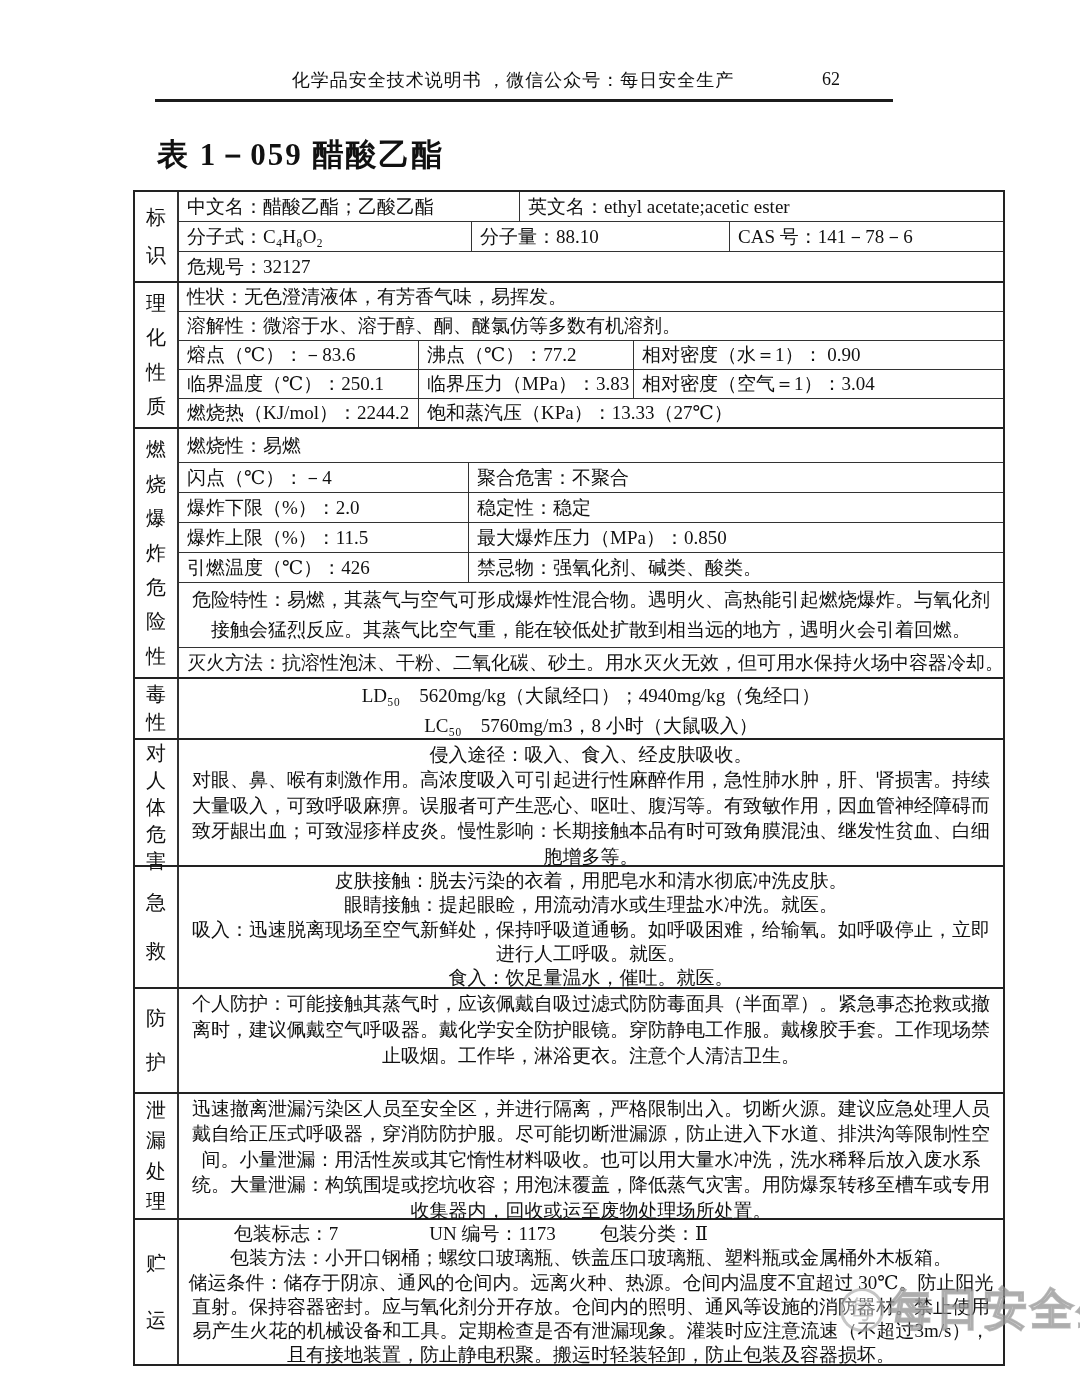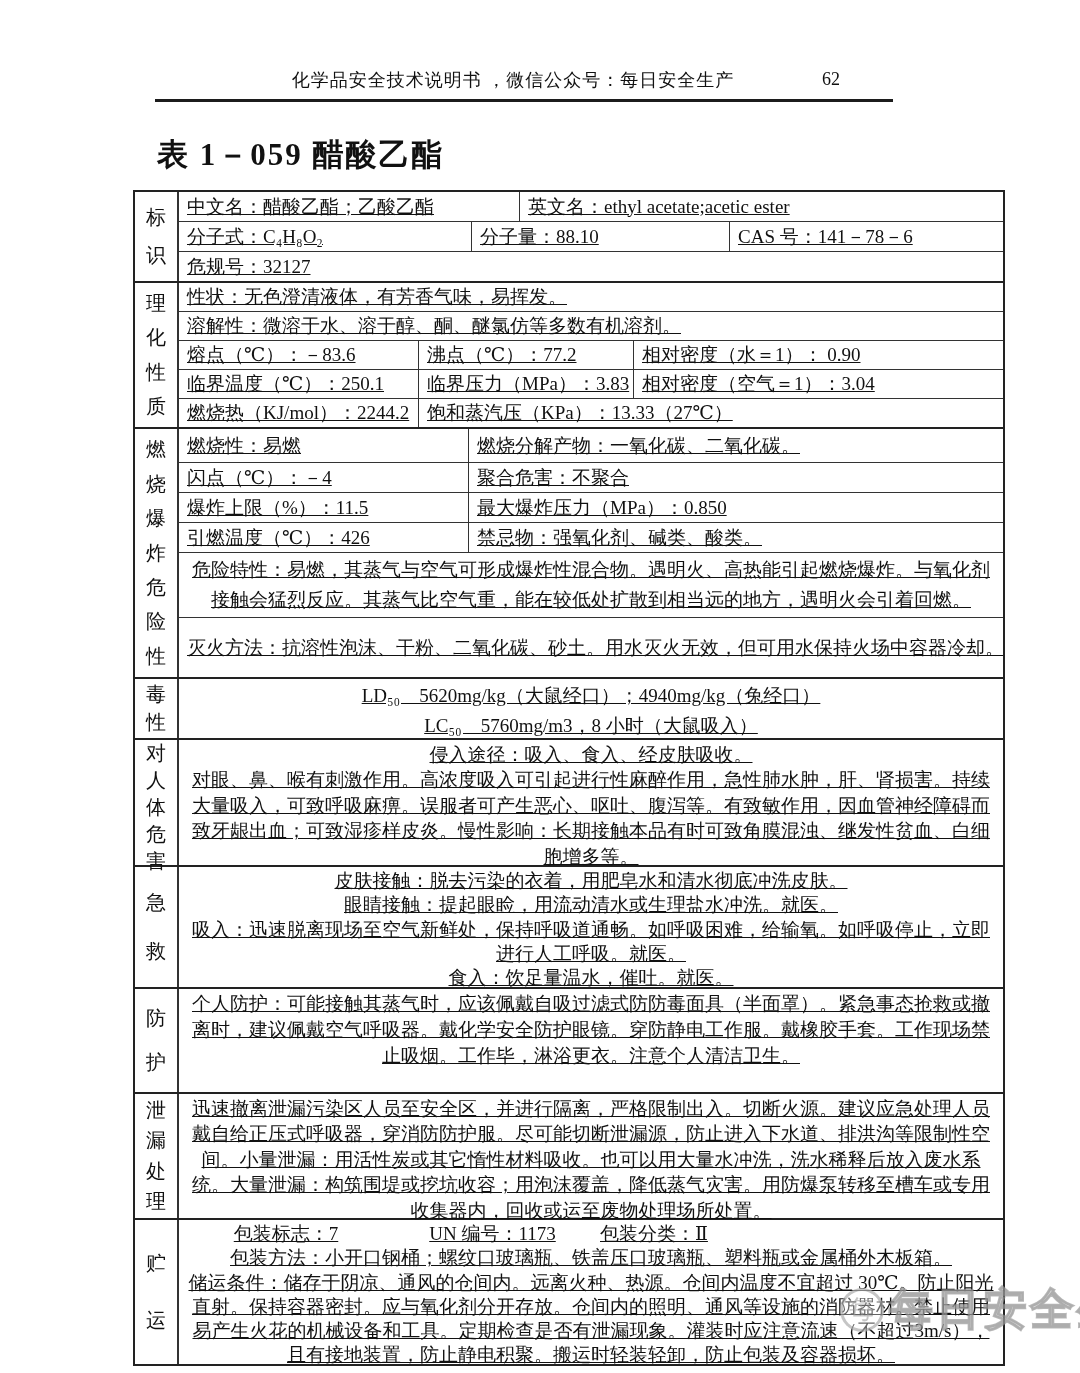--- a/index.html
+++ b/index.html
@@ -20,21 +20,21 @@
     border:2px solid #222; box-sizing:border-box; background:#fff; }
   .group { display:flex; border-bottom:2px solid #222; box-sizing:border-box; }
   .group:last-child { border-bottom:none; }
   .group-label { flex:0 0 44px; width:44px; border-right:2px solid #333;
     display:flex; flex-direction:column; justify-content:space-evenly; align-items:center;
     font-size:20px; box-sizing:border-box; }
   .group-body { flex:1; display:flex; flex-direction:column; min-width:0; }
   .row { display:flex; border-bottom:1.5px solid #333; box-sizing:border-box; flex:1; }
   .row:last-child { border-bottom:none; }
   .cell { padding:1px 8px; font-size:19px; display:flex; align-items:center;
-    border-right:1.5px solid #333; box-sizing:border-box; white-space:nowrap; overflow:hidden;text-decoration:underline; }
+    border-right:1.5px solid #333; box-sizing:border-box; white-space:nowrap; overflow:hidden; }
   .cell:last-child { border-right:none;text-align:center; }
   .cell.grow { flex:1; }
   .blockcell { display:block; white-space:normal; padding:2px 8px 2px 8px; }
   .para { font-size:19px; text-align:justify; }
   .lh25 { line-height:25.4px; }
   .lh24 { line-height:24.3px; }
   .lh26 { line-height:26.2px; }
   .lh30 { line-height:30px; }
   .packline { display:flex; }
   .packline span { display:inline-block; }
@@ -119,25 +119,28 @@
         <span>烧</span>
         <span>爆</span>
         <span>炸</span>
         <span>危</span>
         <span>险</span>
         <span>性</span>
       </div>
     <div class="group-body">
       <div class="row" style="flex:0 0 34px;">
         <div class="cell" style="flex:0 0 290px;">燃烧性：易燃</div>
-        <div class="cell grow">燃烧分解产物：一氧化碳、二氧化碳。</div>
       </div>
       <div class="row" style="flex:0 0 30px;">
         <div class="cell" style="flex:0 0 290px;">闪点（℃）：－4</div>
         <div class="cell grow">聚合危害：不聚合</div>
+      </div>
+      <div class="row" style="flex:0 0 30px;">
+        <div class="cell" style="flex:0 0 290px;">爆炸下限（%）：2.0</div>
+        <div class="cell grow">稳定性：稳定</div>
       </div>
       <div class="row" style="flex:0 0 30px;">
         <div class="cell" style="flex:0 0 290px;">爆炸上限（%）：11.5</div>
         <div class="cell grow">最大爆炸压力（MPa）：0.850</div>
       </div>
       <div class="row" style="flex:0 0 30px;">
         <div class="cell" style="flex:0 0 290px;">引燃温度（℃）：426</div>
         <div class="cell grow">禁忌物：强氧化剂、碱类、酸类。</div>
       </div>
       <div class="row" style="flex:0 0 64px;">

